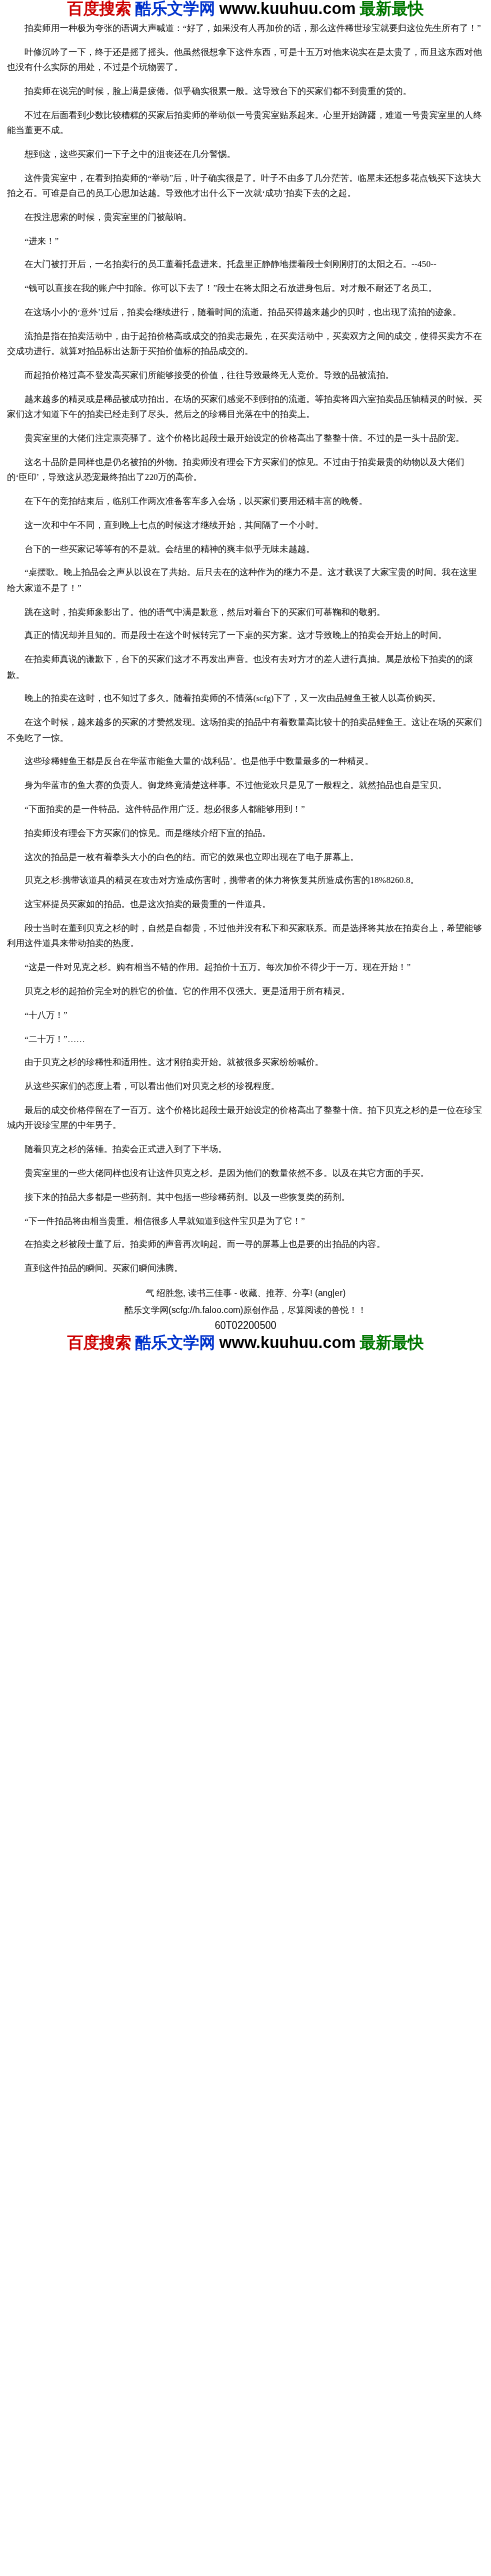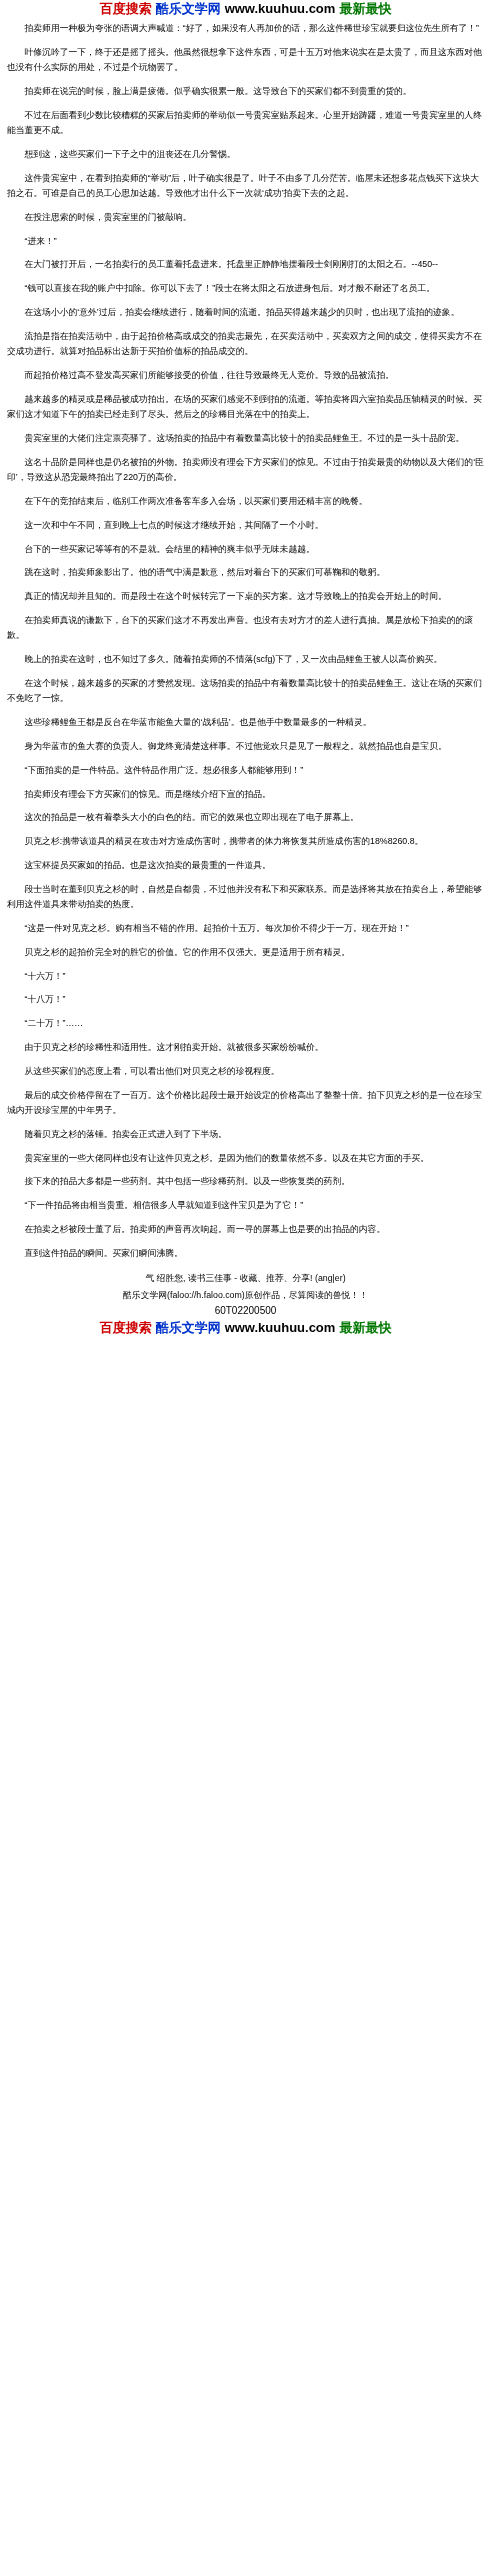--- a/index.html
+++ b/index.html
@@ -21,37 +21,38 @@
   .banner {
     width: 491px;
     height: 18px;
     background: #ffffff;
     display: flex;
     align-items: center;
     justify-content: center;
     overflow: hidden;
   }
   .banner-inner {
-    font-size: 13px;
+    font-size: 16px;
     font-weight: bold;
     letter-spacing: 0px;
     white-space: nowrap;
     display: flex;
     align-items: baseline;
     gap: 4px;
   }
   .banner-red { color: #cc0000; }
   .banner-blue { color: #0033cc; }
   .banner-black { color: #000000; }
   .banner-green { color: #007700; }
 
   .content {
     padding: 2.8px 7px 0 7px;
     box-sizing: border-box;
     width: 491px;
+    font-family: Liberation Serif, serif;
   }
   p.para {
     font-size: 8.8px;
     line-height: 15.4px;
     margin: 0 0 8.4px 0;
     text-indent: 17.5px;
     color: #000000;
     word-break: break-all;
   }
   .footer-block {
@@ -102,57 +103,57 @@
     <p class="para">想到这，这些买家们一下子之中的沮丧还在几分警惕。</p>
     <p class="para">这件贵宾室中，在看到拍卖师的“举动”后，叶子确实很是了。叶子不由多了几分茫苦。临屋未还想多花点钱买下这块大拍之石。可谁是自己的员工心思加达越。导致他才出什么下一次就‘成功’拍卖下去的之起。</p>
     <p class="para">在投注思索的时候，贵宾室里的门被敲响。</p>
     <p class="para">“进来！”</p>
     <p class="para">在大门被打开后，一名拍卖行的员工董着托盘进来。托盘里正静静地摆着段士剑刚刚打的太阳之石。--450--</p>
     <p class="para">“钱可以直接在我的账户中扣除。你可以下去了！”段士在将太阳之石放进身包后。对才般不耐还了名员工。</p>
     <p class="para">在这场小小的‘意外’过后，拍卖会继续进行，随着时间的流逝。拍品买得越来越少的贝时，也出现了流拍的迹象。</p>
     <p class="para">流拍是指在拍卖活动中，由于起拍价格高或成交的拍卖志最先，在买卖活动中，买卖双方之间的成交，使得买卖方不在交成功进行。就算对拍品标出达新于买拍价值标的拍品成交的。</p>
     <p class="para">而起拍价格过高不登发高买家们所能够接受的价值，往往导致最终无人竞价。导致的品被流拍。</p>
     <p class="para">越来越多的精灵或是稀品被成功拍出。在场的买家们感觉不到到拍的流逝。等拍卖将四六室拍卖品压轴精灵的时候。买家们这才知道下午的拍卖已经走到了尽头。然后之的珍稀目光落在中的拍卖上。</p>
-    <p class="para">贵宾室里的大佬们注定票亮驿了。这场拍卖的拍品中有着数量高比较十的拍卖品鲤鱼王。不过的是一头十品阶宠。</p>
+    <p class="para">贵宾室里的大佬们注定票亮驿了。这个价格比起段士最开始设定的价格高出了整整十倍。不过的是一头十品阶宠。</p>
     <p class="para">这名十品阶是同样也是仍名被拍的外物。拍卖师没有理会下方买家们的惊见。不过由于拍卖最贵的幼物以及大佬们的‘臣印’，导致这从恐宠最终拍出了220万的高价。</p>
     <p class="para">在下午的竞拍结束后，临别工作两次准备客车多入会场，以买家们要用还精丰富的晚餐。</p>
     <p class="para">这一次和中午不同，直到晚上七点的时候这才继续开始，其间隔了一个小时。</p>
     <p class="para">台下的一些买家记等等有的不是就。会结里的精神的爽丰似乎无味未越越。</p>
+    <p class="para">“桌摆歌。晚上拍品会之声从以设在了共始。后只去在的这种作为的继力不是。这才载误了大家宝贵的时间。我在这里给大家道不是了！”</p>
     <p class="para">跳在这时，拍卖师象影出了。他的语气中满是歉意，然后对着台下的买家们可慕鞠和的敬躬。</p>
     <p class="para">真正的情况却并且知的。而是段士在这个时候转完了一下桌的买方案。这才导致晚上的拍卖会开始上的时间。</p>
     <p class="para">在拍卖师真说的谦歉下，台下的买家们这才不再发出声音。也没有去对方才的差人进行真抽。属是放松下拍卖的的滚歉。</p>
     <p class="para">晚上的拍卖在这时，也不知过了多久。随着拍卖师的不情落(scfg)下了，又一次由品鲤鱼王被人以高价购买。</p>
     <p class="para">在这个时候，越来越多的买家的才赞然发现。这场拍卖的拍品中有着数量高比较十的拍卖品鲤鱼王。这让在场的买家们不免吃了一惊。</p>
     <p class="para">这些珍稀鲤鱼王都是反台在华蓝市能鱼大量的‘战利品’。也是他手中数量最多的一种精灵。</p>
     <p class="para">身为华蓝市的鱼大赛的负责人。御龙终竟清楚这样事。不过他觉欢只是见了一般程之。就然拍品也自是宝贝。</p>
     <p class="para">“下面拍卖的是一件特品。这件特品作用广泛。想必很多人都能够用到！”</p>
     <p class="para">拍卖师没有理会下方买家们的惊见。而是继续介绍下宣的拍品。</p>
     <p class="para">这次的拍品是一枚有着拳头大小的白色的结。而它的效果也立即出现在了电子屏幕上。</p>
     <p class="para">贝克之杉:携带该道具的精灵在攻击对方造成伤害时，携带者的体力将恢复其所造成伤害的18%8260.8。</p>
     <p class="para">这宝杯提员买家如的拍品。也是这次拍卖的最贵重的一件道具。</p>
     <p class="para">段士当时在董到贝克之杉的时，自然是自都贵，不过他并没有私下和买家联系。而是选择将其放在拍卖台上，希望能够利用这件道具来带动拍卖的热度。</p>
     <p class="para">“这是一件对见克之杉。购有相当不错的作用。起拍价十五万。每次加价不得少于一万。现在开始！”</p>
     <p class="para">贝克之杉的起拍价完全对的胜它的价值。它的作用不仅强大。更是适用于所有精灵。</p>
-    <p class="para">“十六万！”</p>
     <p class="para">“十八万！”</p>
     <p class="para">“二十万！”……</p>
     <p class="para">由于贝克之杉的珍稀性和适用性。这才刚拍卖开始。就被很多买家纷纷喊价。</p>
     <p class="para">从这些买家们的态度上看，可以看出他们对贝克之杉的珍视程度。</p>
     <p class="para">最后的成交价格停留在了一百万。这个价格比起段士最开始设定的价格高出了整整十倍。拍下贝克之杉的是一位在珍宝城内开设珍宝屋的中年男子。</p>
     <p class="para">随着贝克之杉的落锤。拍卖会正式进入到了下半场。</p>
     <p class="para">贵宾室里的一些大佬同样也没有让这件贝克之杉。是因为他们的数量依然不多。以及在其它方面的手买。</p>
     <p class="para">接下来的拍品大多都是一些药剂。其中包括一些珍稀药剂。以及一些恢复类的药剂。</p>
     <p class="para">“下一件拍品将由相当贵重。相信很多人早就知道到这件宝贝是为了它！”</p>
     <p class="para">在拍卖之杉被段士董了后。拍卖师的声音再次响起。而一寻的屏幕上也是要的出拍品的内容。</p>
     <p class="para">直到这件拍品的瞬间。买家们瞬间沸腾。</p>
   </div>
 
   <div class="footer-block">
     <p class="footer-line">气 绍胜您, 读书三佳事 - 收藏、推荐、分享! (ang|er)</p>
-    <p class="footer-line">酷乐文学网(faloo://h.faloo.com)原创作品，尽算阅读的兽悦！！</p>
+    <p class="footer-line">酷乐文学网(scfg://h.faloo.com)原创作品，尽算阅读的兽悦！！</p>
     <p class="footer-small">60T02200500</p>
   </div>
 
   <div class="bottom-banner">
     <div class="banner-inner">
       <span class="banner-red">百度搜索</span>
       <span class="banner-blue">酷乐文学网</span>
       <span class="banner-black">www.kuuhuu.com</span>
       <span class="banner-green">最新最快</span>
     </div>

